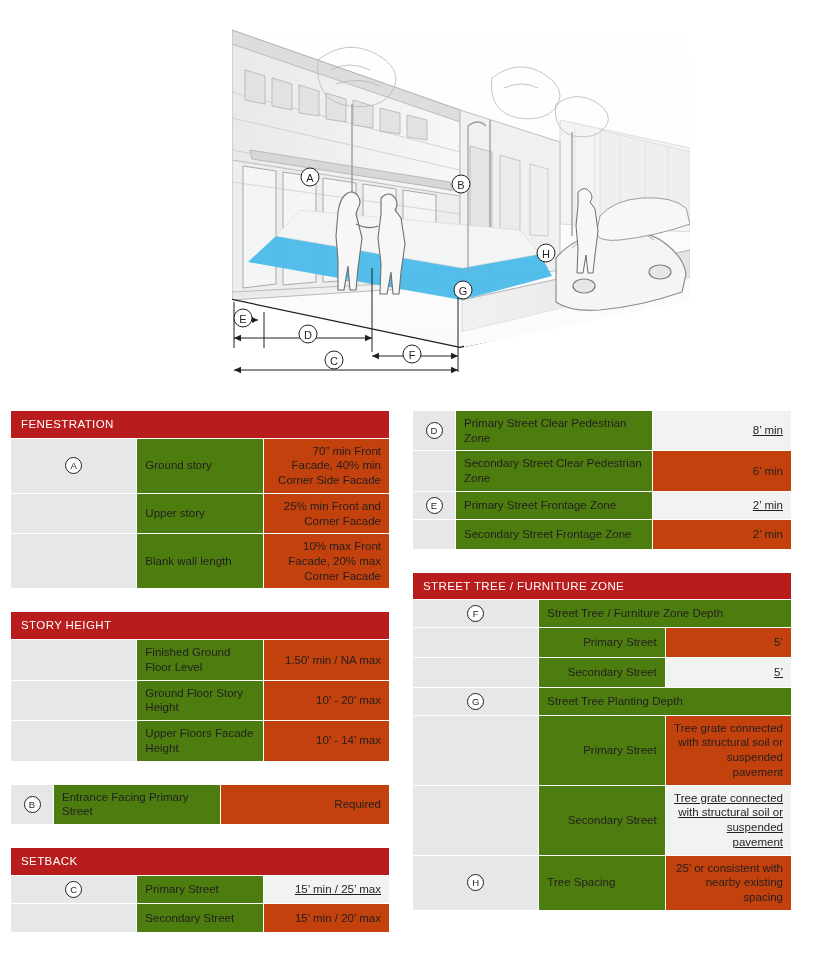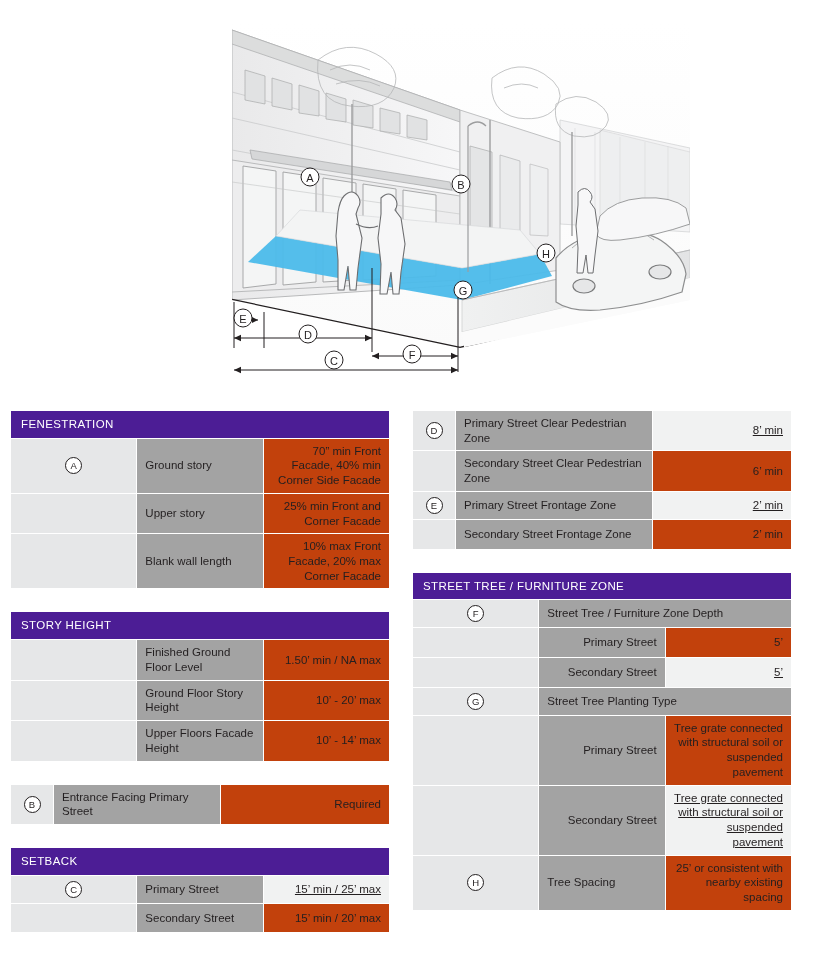--- a/index.html
+++ b/index.html
@@ -55,37 +55,37 @@
     table-layout: fixed;
   }
   .tbl td, .tbl th {
     border: 1px solid #ffffff;
     padding: 5px 8px;
     font-size: 11.5px;
     line-height: 1.28;
     vertical-align: middle;
   }
   .tbl .hdr {
-    background: #4c1d95;
+    background: #b91c1c;
     color: #ffffff;
     font-size: 11.5px;
     letter-spacing: 0.4px;
     text-align: left;
     font-weight: normal;
     padding: 6px 10px;
     border: 1px solid #ffffff;
   }
   .c-key {
     width: 26px;
     background: #e6e7e8;
     text-align: center;
     padding: 4px 2px;
   }
   .c-label {
-    background: #a3a3a3;
+    background: #4d7c0f;
     color: #231f20;
   }
   .c-val {
     background: #c2410c;
     text-align: right;
     color: #231f20;
   }
   .c-val.light {
     background: #f1f2f2;
     text-decoration: underline;
@@ -411,21 +411,21 @@
         <td class="c-label right" style="width:180px">Primary Street</td>
         <td class="c-val">5’</td>
       </tr>
       <tr>
         <td class="c-key"><span class="keybadge empty"></span></td>
         <td class="c-label right light">Secondary Street</td>
         <td class="c-val light">5’</td>
       </tr>
       <tr>
         <td class="c-key"><span class="keybadge">G</span></td>
-        <td class="c-label light" colspan="2">Street Tree Planting Type</td>
+        <td class="c-label light" colspan="2">Street Tree Planting Depth</td>
       </tr>
       <tr>
         <td class="c-key"><span class="keybadge empty"></span></td>
         <td class="c-label right">Primary Street</td>
         <td class="c-val">Tree grate connected with structural soil or suspended pavement</td>
       </tr>
       <tr>
         <td class="c-key"><span class="keybadge empty"></span></td>
         <td class="c-label right light">Secondary Street</td>
         <td class="c-val light">Tree grate connected with structural soil or suspended pavement</td>

